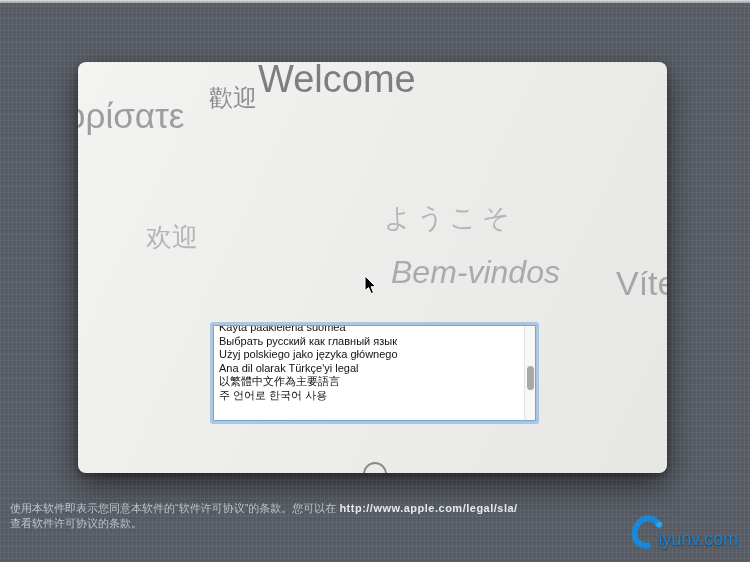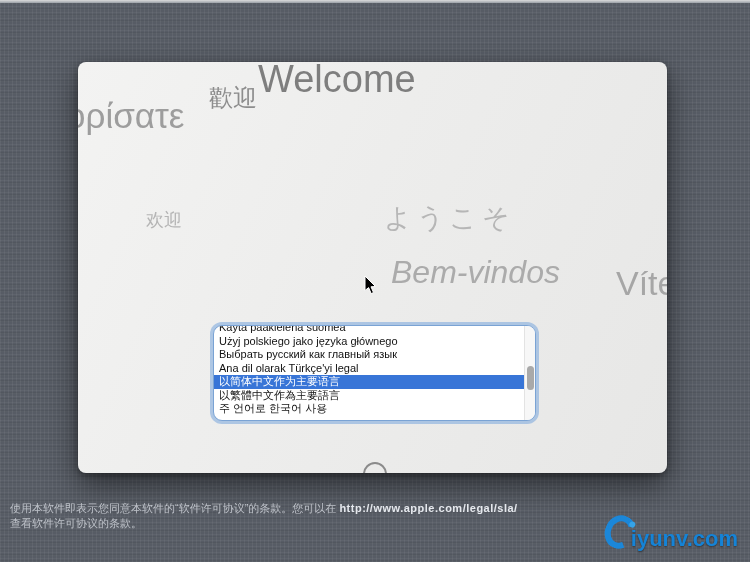--- a/index.html
+++ b/index.html
@@ -19,28 +19,28 @@
   .window{
     position:absolute;left:78px;top:62px;width:589px;height:411px;
     border-radius:8px;overflow:hidden;
     background:linear-gradient(115deg,#f3f3f2 0%,#ededec 45%,#e7e7e6 100%);
     box-shadow:0 12px 30px rgba(0,0,0,0.5), 0 2px 6px rgba(0,0,0,0.35);
   }
   .greet{position:absolute;white-space:nowrap;}
   .greet-title  {left:180px;top:-4px;font-size:38px;color:#7e7e7e;}
   .greet-greek  {left:-12px;top:34px;font-size:35px;color:#9d9d9d;}
   .greet-zht    {left:131px;top:20px;font-size:24px;color:#8d8d8d;}
-  .greet-zhs    {left:68px;top:146px;font-size:18px;color:#b5b5b5;text-align:right;}
+  .greet-zhs    {left:68px;top:158px;font-size:26px;color:#b5b5b5;text-align:right;}
   .greet-ja     {left:306px;top:138px;font-size:27px;color:#b6b6b6;letter-spacing:5px;}
   .greet-pt     {left:313px;top:192px;font-size:32px;color:#ababab;font-style:italic;}
   .greet-cs     {left:538px;top:202px;font-size:34px;color:#a6a6a6;}
 
   .listbox{
     position:absolute;left:135px;top:263px;width:323px;height:96px;
-    background:#ffffff;border:1px solid #7aa3d4;border-radius:9px;
+    background:#ffffff;border:1px solid #7aa3d4;border-radius:1px;
     box-shadow:0 0 0 3px rgba(120,165,220,0.55);
     overflow:hidden;box-sizing:border-box;
   }
   .list-inner{position:absolute;left:0;top:0;right:11px;bottom:0;overflow:hidden;}
   .row{
     height:13.5px;line-height:13.5px;font-size:11px;color:#111;
     padding-left:5px;white-space:nowrap;overflow:hidden;
   }
   .row:first-child{margin-top:-5px;}
   .row.selected{background:#3875d7;color:#ffffff;}
@@ -75,21 +75,21 @@
     width:30px;height:34px;border-radius:50%;
     border:6px solid #1b87d9;border-right-color:transparent;
     transform:rotate(25deg);box-sizing:border-box;
     position:relative;margin-right:-10px;
   }
   .wm-dot{
     position:absolute;right:-2px;top:-4px;width:6px;height:6px;border-radius:50%;
     background:#35a3e8;
   }
   .wm-text{
-    font-size:22px;font-weight:bold;color:#1583d6;
+    font-size:18px;font-weight:normal;color:#1583d6;
     text-shadow:0 1px 2px rgba(0,0,0,0.5);margin-left:6px;margin-top:14px;
   }
 
   .cursor{position:absolute;left:364px;top:276px;width:13px;height:19px;z-index:50;}
 </style>
 </head>
 <body>
 
 <div class="screen">
   <div class="top-strip"></div>
@@ -101,24 +101,23 @@
         <div class="greet greet-zht">歡迎</div>
         <div class="greet greet-zhs">欢迎</div>
         <div class="greet greet-ja">ようこそ</div>
         <div class="greet greet-pt">Bem-vindos</div>
         <div class="greet greet-cs">Vítejte</div>
       </div>
 
     <div class="listbox">
       <div class="list-inner" id="language-rows">
           <div class="row">Käytä pääkielenä suomea</div>
+          <div class="row">Выбрать русский как главный язык</div>
           <div class="row">Użyj polskiego jako języka głównego</div>
-          <div class="row">Выбрать русский как главный язык</div>
           <div class="row">Ana dil olarak Türkçe'yi legal</div>
-          <div class="row selected">以简体中文作为主要语言</div>
           <div class="row">以繁體中文作為主要語言</div>
           <div class="row">주 언어로 한국어 사용</div>
         </div>
       <div class="scroll-track">
         <div class="scroll-thumb"></div>
       </div>
     </div>
 
     <button class="continue-btn">
       <span>→</span>

